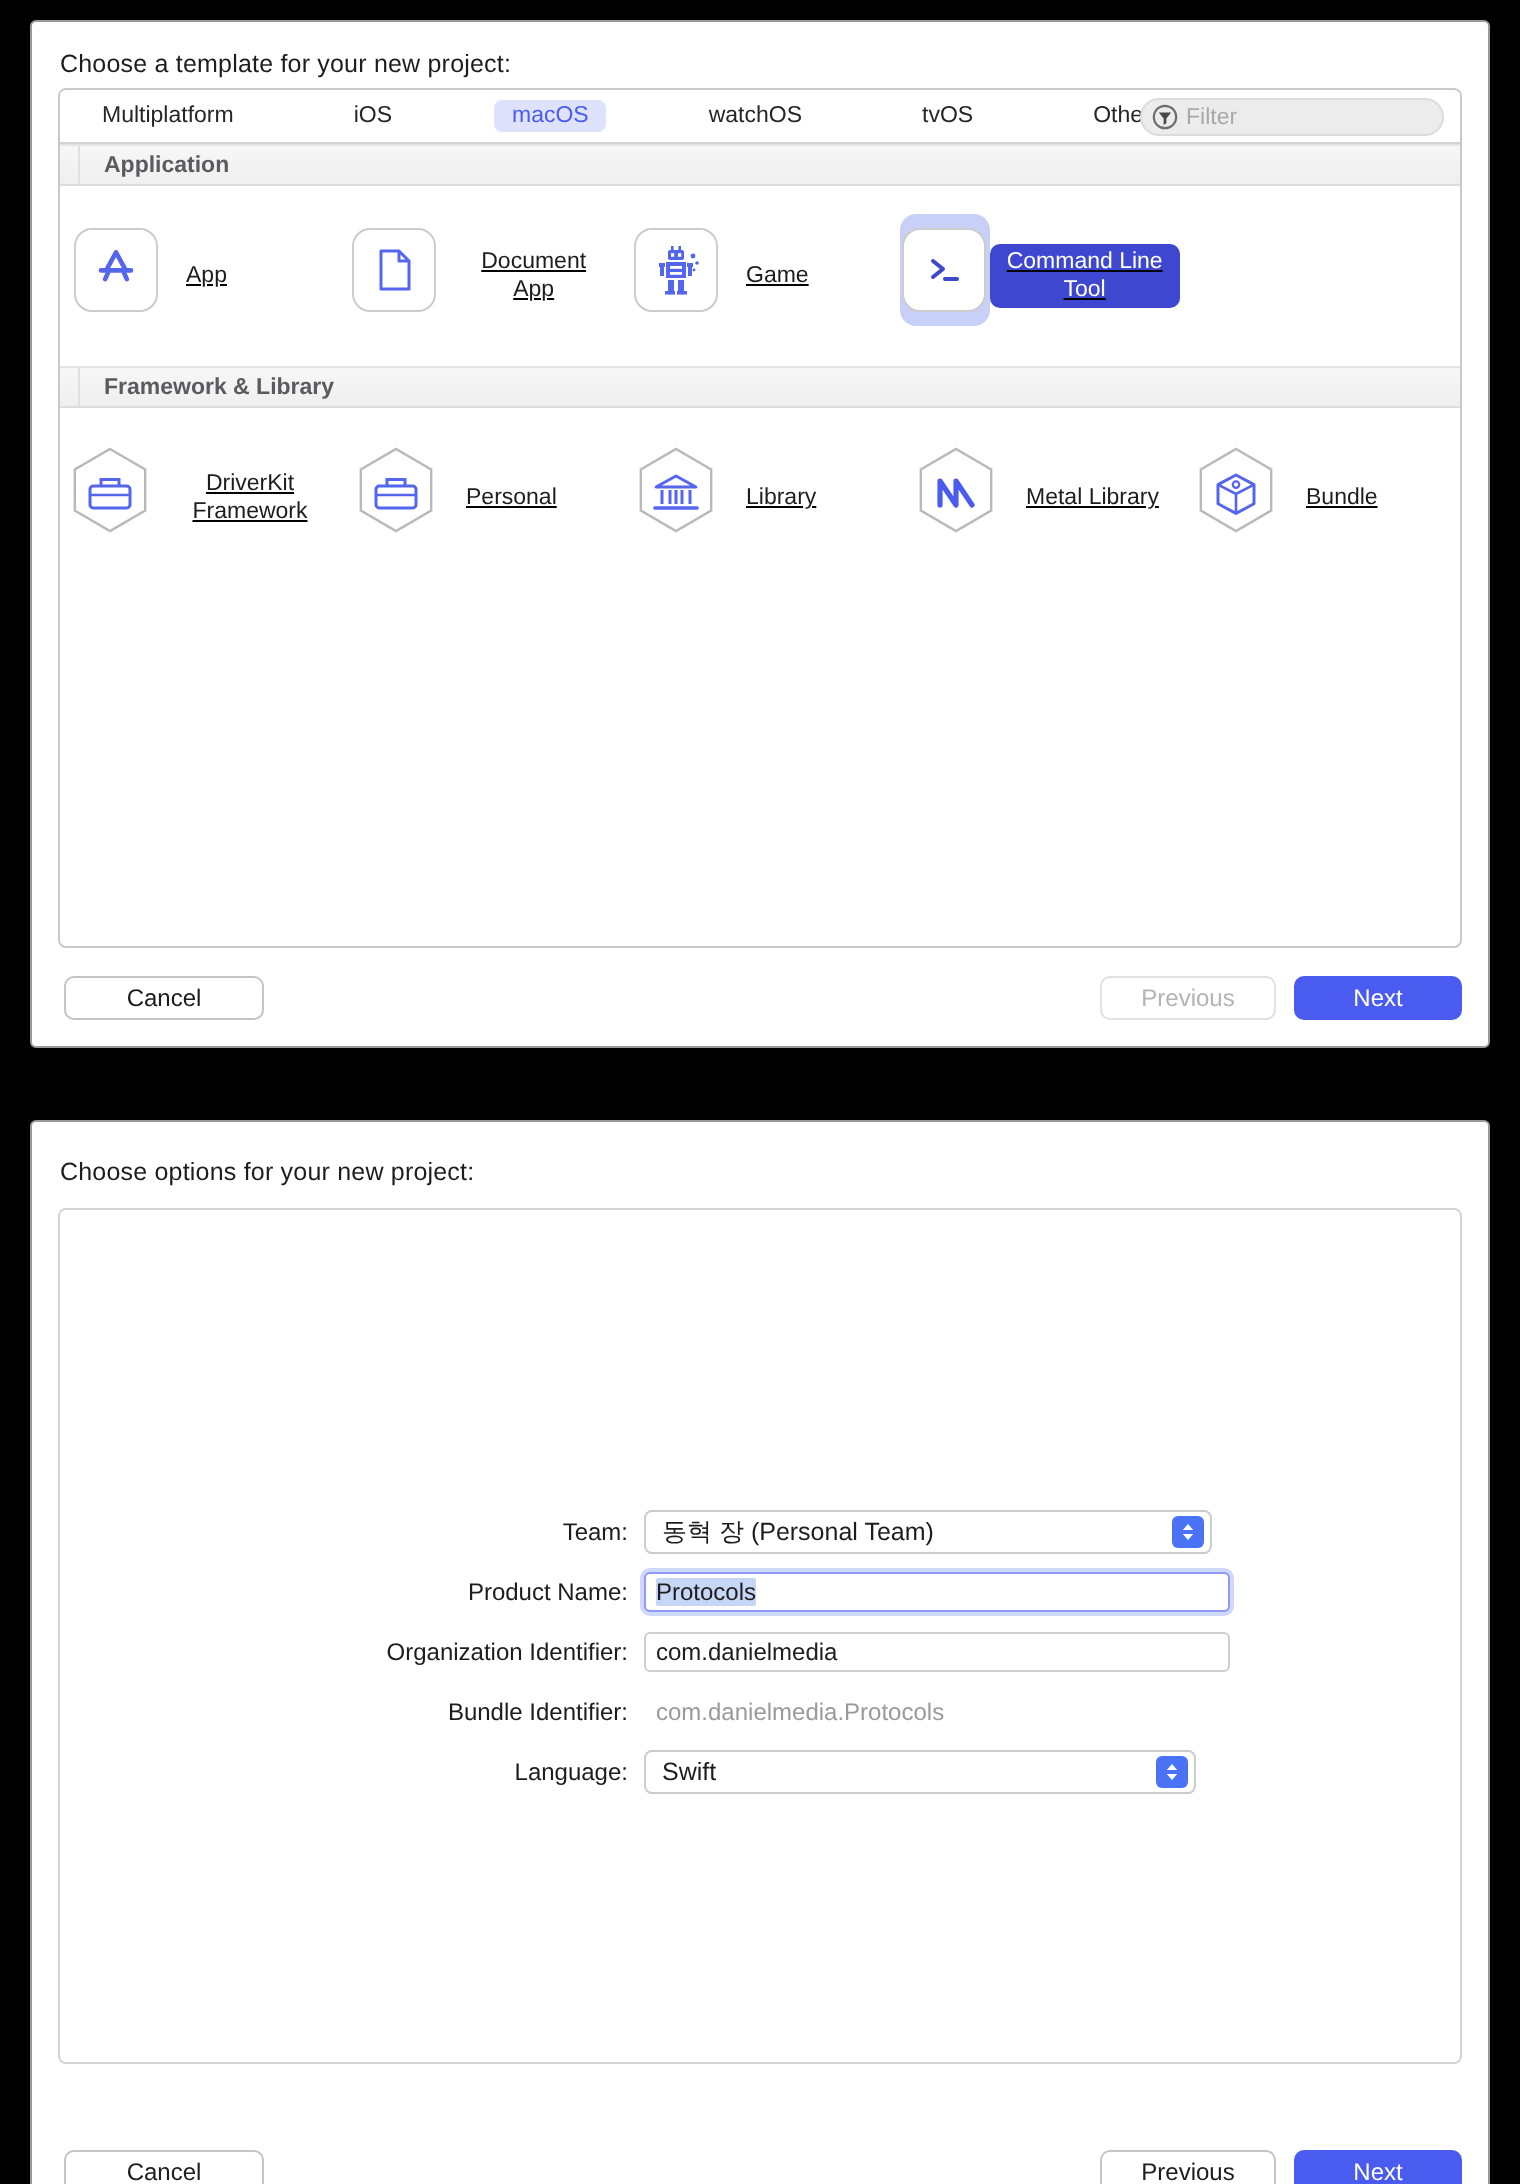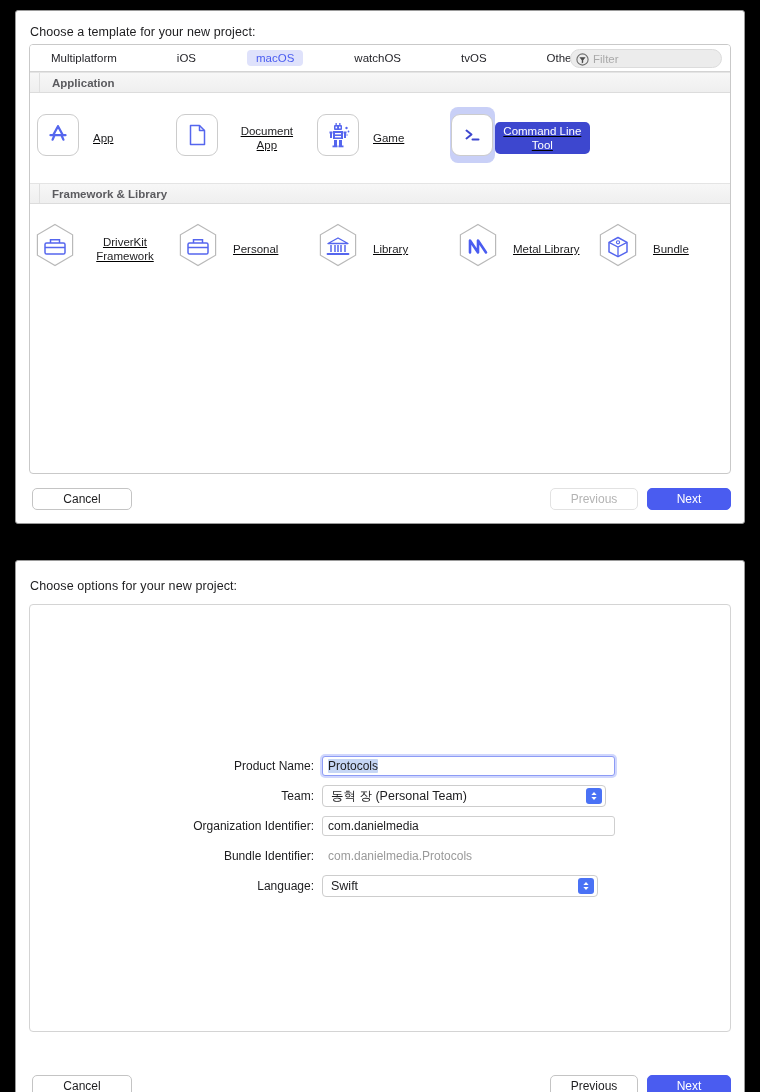--- a/index.html
+++ b/index.html
@@ -490,36 +490,36 @@
 
   <div class="dialog" id="dialog-options">
 
     <div class="dialog-title" style="padding-top:18px;">Choose options for your new project:</div>
 
     <div class="options-panel">
 
       <div class="form">
 
         <div class="form-row">
-          <div class="form-label">Product Name:</div>
-          <div class="text-field focused" style="width:293px;">
-            <span class="sel-text">Protocols</span>
-          </div>
-        </div>
-
-        <div class="form-row">
           <div class="form-label">Team:</div>
           <div class="popup" style="width:284px;">
             <span>동혁 장 (Personal Team)</span>
             <span class="popup-arrows">
               <svg width="10" height="12" viewBox="0 0 10 12">
                 <path d="M5 2 L7.6 5 H2.4 Z" fill="#ffffff"></path>
                 <path d="M5 10 L7.6 7 H2.4 Z" fill="#ffffff"></path>
               </svg>
             </span>
+          </div>
+        </div>
+
+        <div class="form-row">
+          <div class="form-label">Product Name:</div>
+          <div class="text-field focused" style="width:293px;">
+            <span class="sel-text">Protocols</span>
           </div>
         </div>
 
         <div class="form-row">
           <div class="form-label">Organization Identifier:</div>
           <div class="text-field" style="width:293px;">
             <span>com.danielmedia</span>
           </div>
         </div>
 

